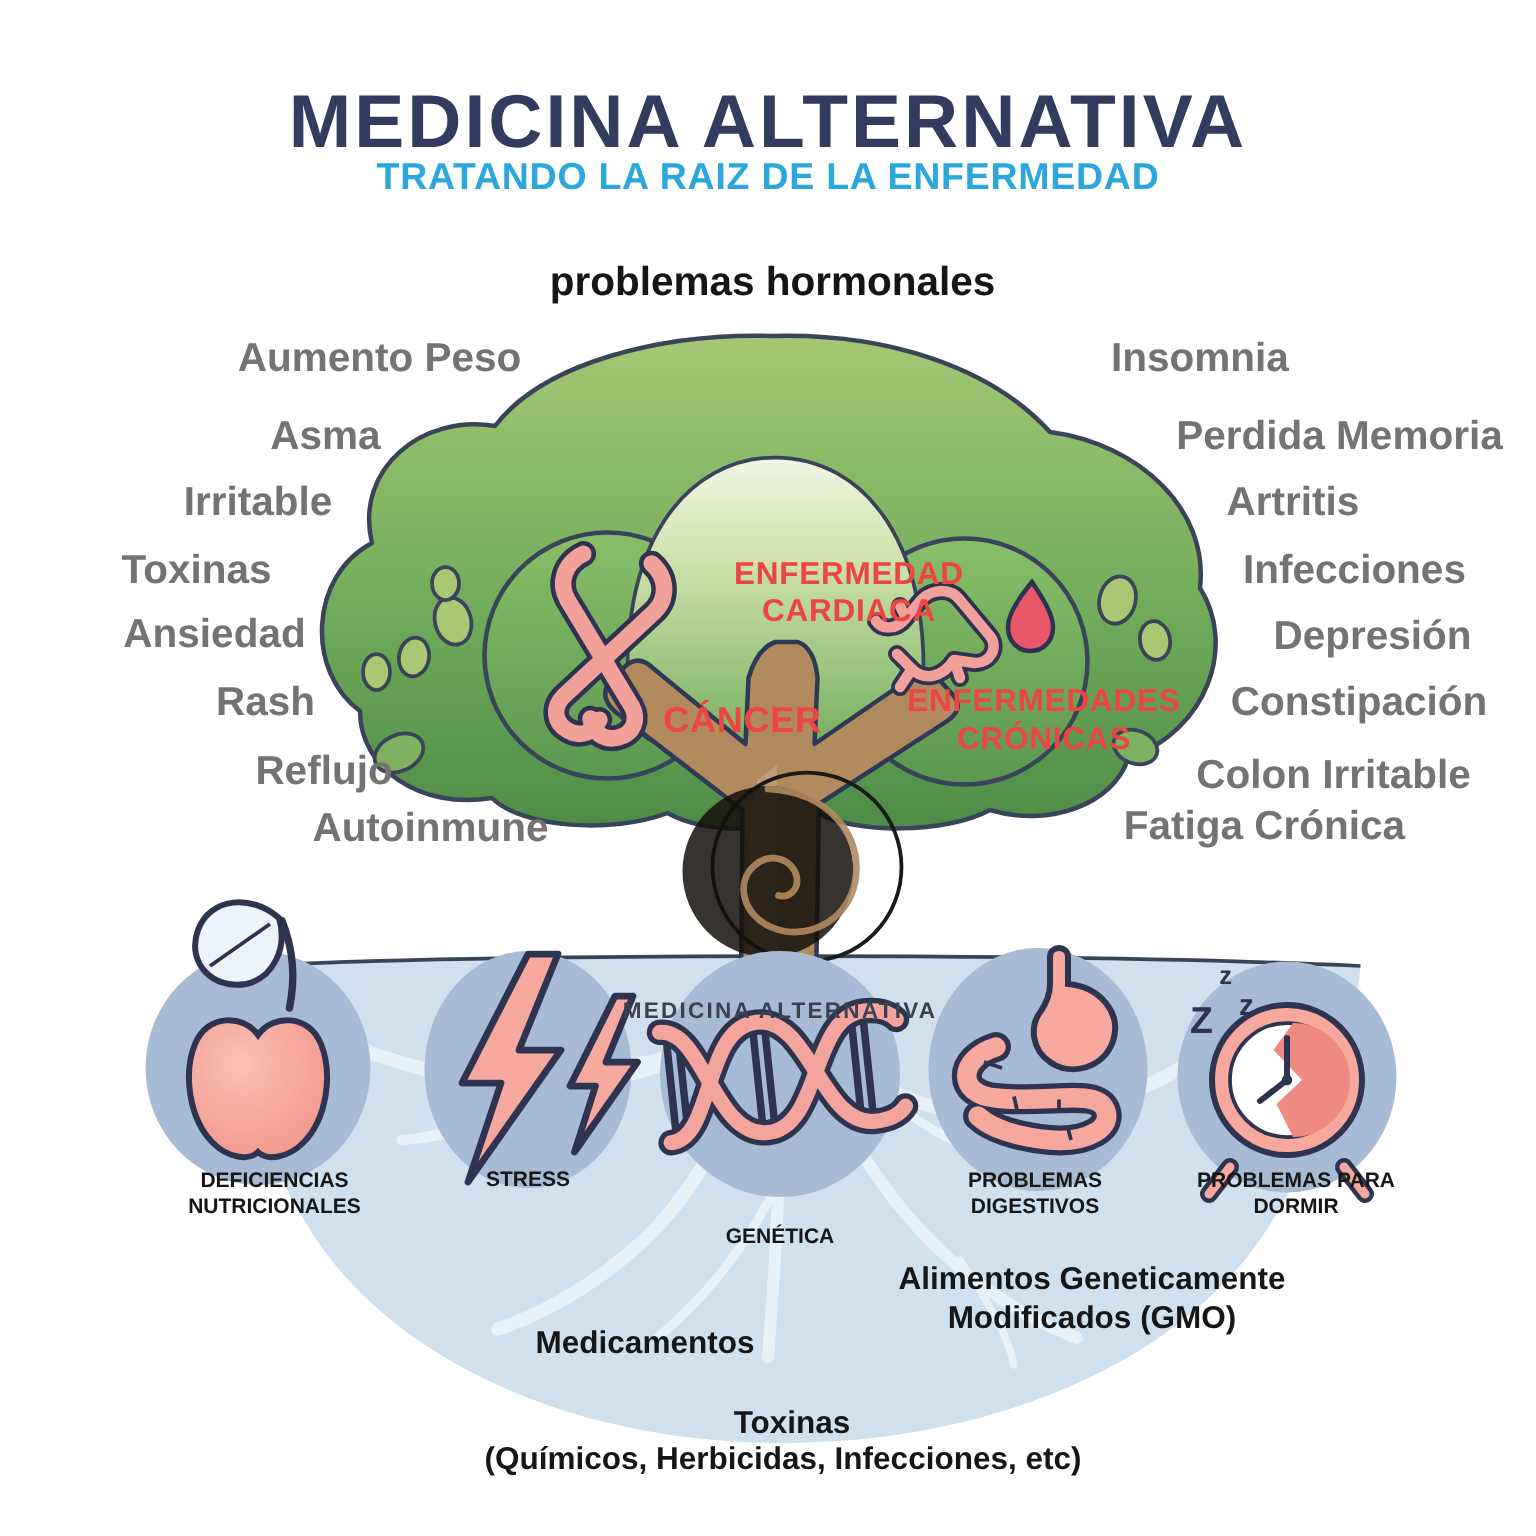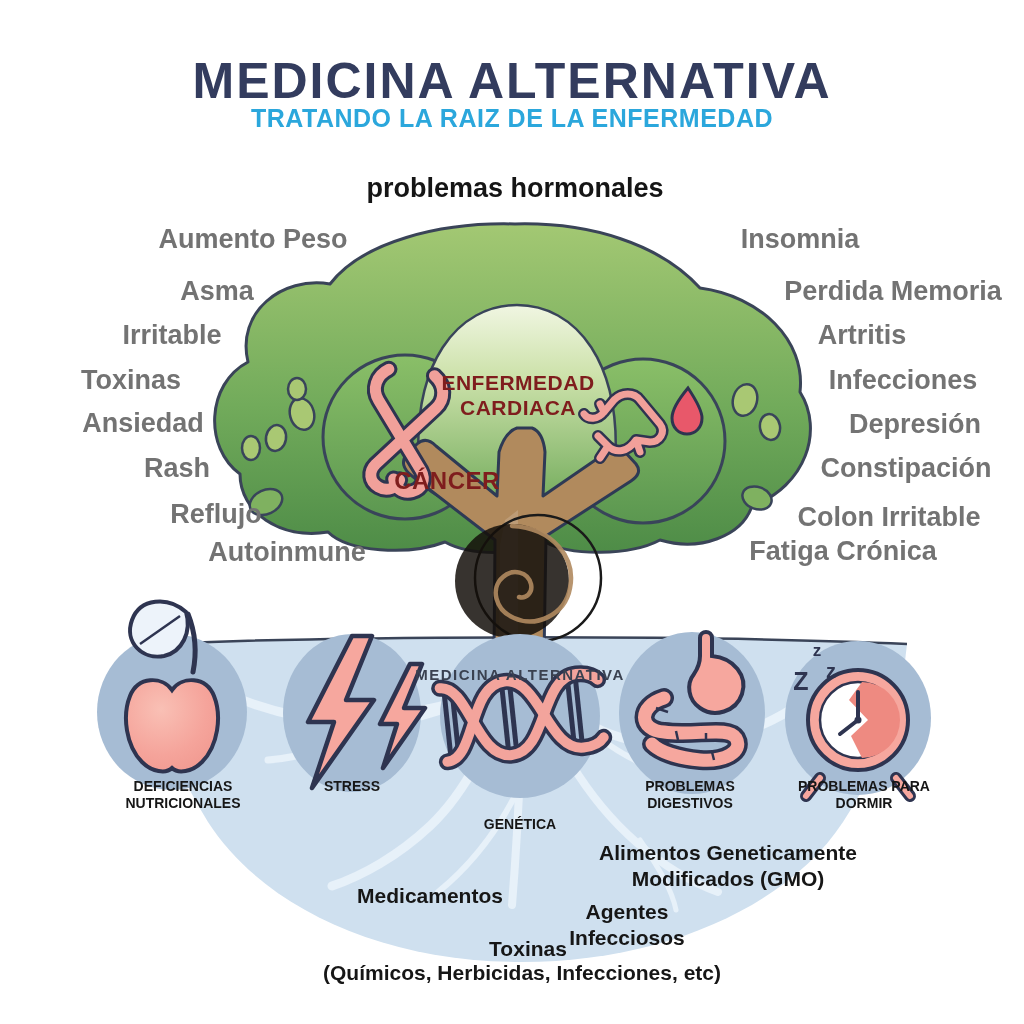--- a/index.html
+++ b/index.html
@@ -12,21 +12,21 @@
   .title{
     width:1024px;text-align:center;position:absolute;left:0;top:52px;
     font-size:50px;font-weight:800;letter-spacing:2px;color:#333c5e;
   }
   .subtitle{
     width:1024px;text-align:center;position:absolute;left:0;top:104px;
     font-size:25px;font-weight:700;letter-spacing:.5px;color:#2ba7dc;
   }
   .canopy-label{font-size:27px;font-weight:800;color:#151515;text-align:right;}
   .symptom{font-size:27px;font-weight:800;color:#737373;}
-  .disease{color:#7f1d1d;font-weight:800;text-align:center;letter-spacing:.5px;line-height:1.18;}
+  .disease{color:#ef4444;font-weight:800;text-align:center;letter-spacing:.5px;line-height:1.18;margin-left:48px;}
   .logo-name{font-size:30px;font-weight:800;letter-spacing:1px;color:#3a4150;}
   .logo-tag{font-size:15px;font-weight:700;letter-spacing:1.5px;color:#3a4150;}
   .root-label{font-size:14px;font-weight:800;color:#161616;text-align:center;line-height:1.18;white-space:normal;}
   .cause{font-size:21px;font-weight:800;color:#161616;text-align:center;line-height:1.22;}
   .zee{position:absolute;font-weight:800;color:#2e3450;transform:translate(-50%,-50%);}
 </style>
 </head>
 <body>
 
 <div id="canvas">
@@ -200,32 +200,32 @@
   <div class="abs symptom" style="left:893px;top:291px;">Perdida Memoria</div>
   <div class="abs symptom" style="left:862px;top:335px;">Artritis</div>
   <div class="abs symptom" style="left:903px;top:380px;">Infecciones</div>
   <div class="abs symptom" style="left:915px;top:424px;">Depresión</div>
   <div class="abs symptom" style="left:906px;top:468px;">Constipación</div>
   <div class="abs symptom" style="left:843px;top:551px;">Fatiga Crónica</div>
   <div class="abs symptom" style="left:889px;top:517px;">Colon Irritable</div>
 
   <div class="abs disease" style="left:518px;top:396px;font-size:21px;white-space:normal;width:190px;">ENFERMEDAD CARDIACA</div>
   <div class="abs disease" style="left:447px;top:481px;font-size:24px;">CÁNCER</div>
+  <div class="abs disease" style="left:648px;top:481px;font-size:21px;white-space:normal;width:200px;">ENFERMEDADES CRÓNICAS</div>
 
   <div class="abs logo-tag" style="left:520px;top:674px;">MEDICINA ALTERNATIVA</div>
 
   <div class="abs root-label" style="left:183px;top:795px;width:210px;">DEFICIENCIAS NUTRICIONALES</div>
   <div class="abs root-label" style="left:352px;top:786px;width:150px;">STRESS</div>
   <div class="abs root-label" style="left:520px;top:788px;width:160px;margin-top:36px;">GENÉTICA</div>
   <div class="abs root-label" style="left:690px;top:795px;width:160px;">PROBLEMAS DIGESTIVOS</div>
   <div class="abs root-label" style="left:864px;top:795px;width:190px;">PROBLEMAS PARA DORMIR</div>
 
   <span class="zee" style="left:817px;top:651px;font-size:17px;">z</span>
   <span class="zee" style="left:801px;top:681px;font-size:25px;">Z</span>
   <span class="zee" style="left:831px;top:671px;font-size:20px;">z</span>
 
   <div class="abs cause" style="left:728px;top:866px;white-space:normal;width:300px;">Alimentos Geneticamente Modificados (GMO)</div>
   <div class="abs cause" style="left:430px;top:896px;">Medicamentos</div>
-  <div class="abs cause" style="left:627px;top:925px;white-space:normal;width:150px;">Agentes Infecciosos</div>
   <div class="abs cause" style="left:528px;top:949px;">Toxinas</div>
   <div class="abs cause" style="left:522px;top:973px;">(Químicos, Herbicidas, Infecciones, etc)</div>
 
 </div>
 
 </body></html>

